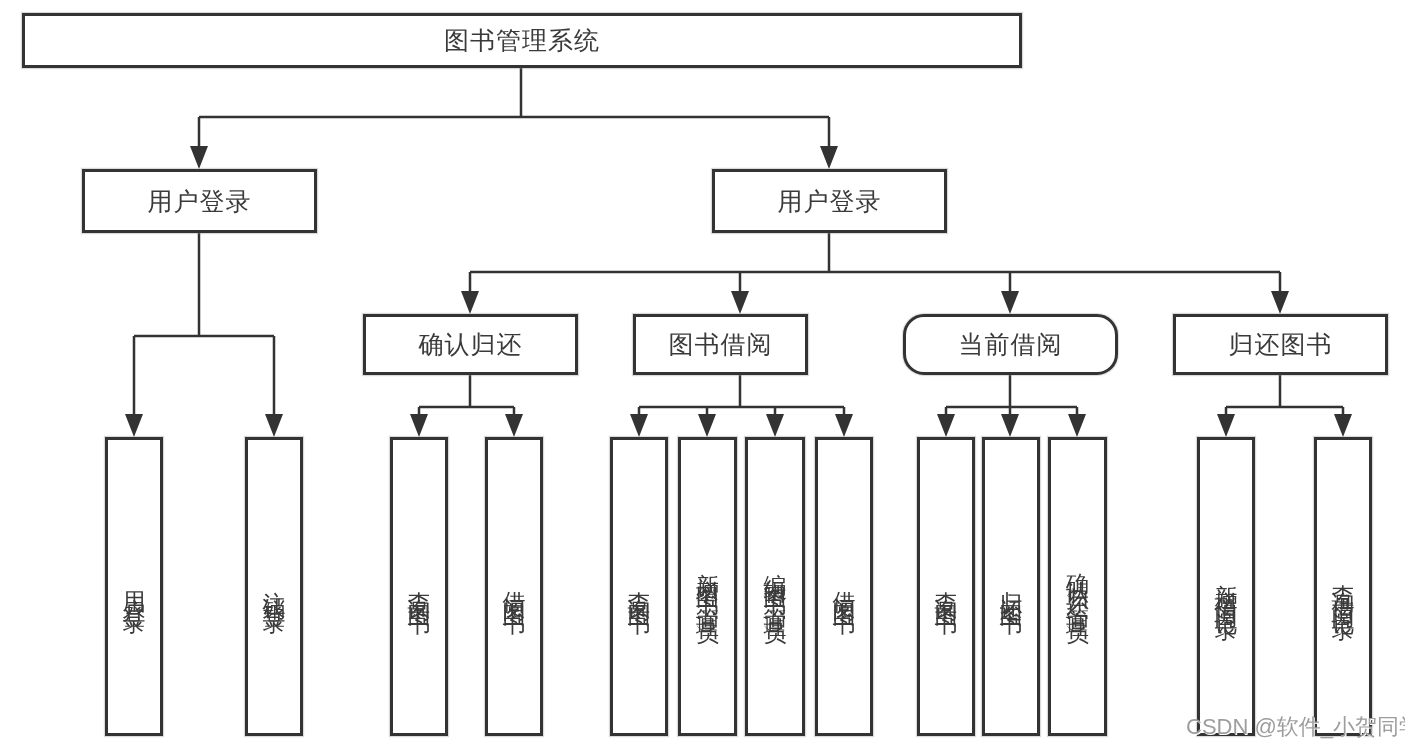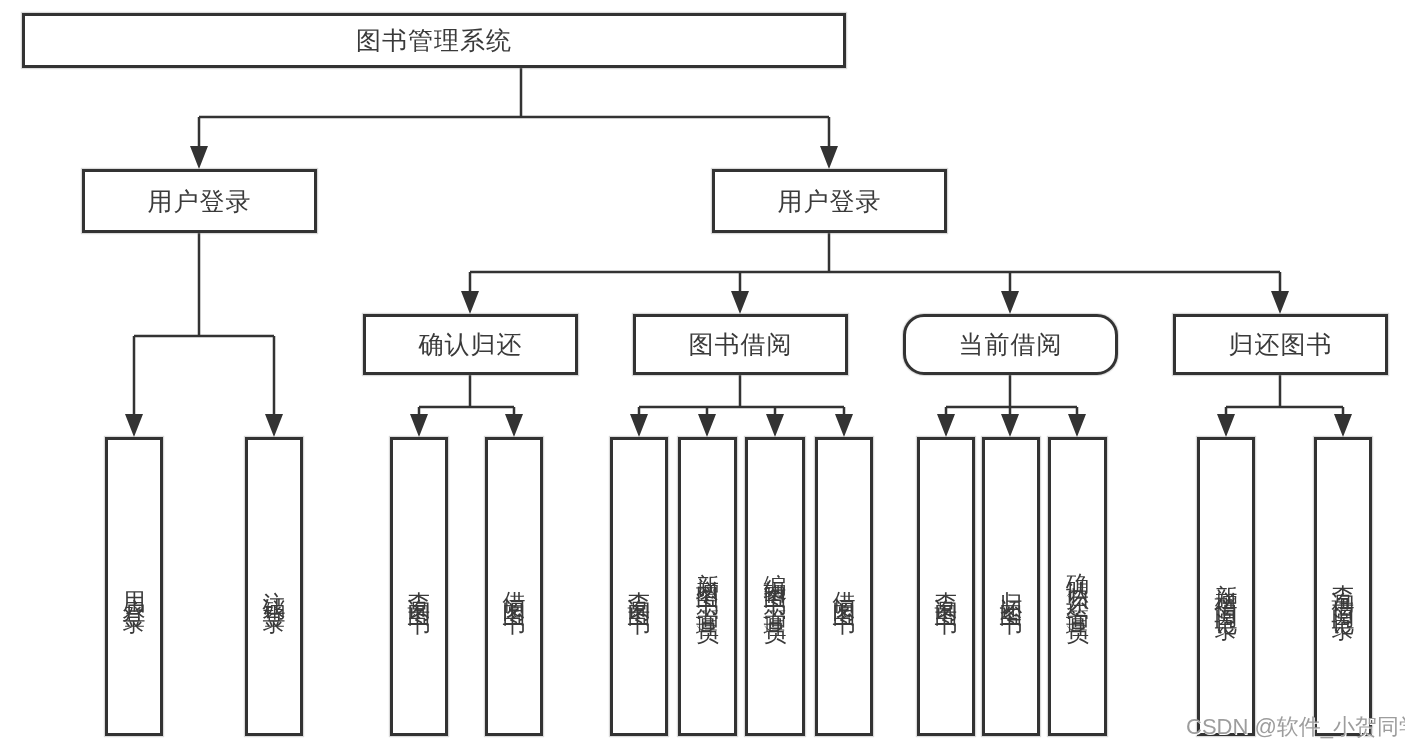--- a/index.html
+++ b/index.html
@@ -66,27 +66,27 @@
              M1001 291 L1019 291 L1010 314 Z M1271 291 L1289 291 L1280 314 Z
              M125 414 L143 414 L134 437 Z M265 414 L283 414 L274 437 Z
              M410 414 L428 414 L419 437 Z M505 414 L523 414 L514 437 Z
              M630 414 L648 414 L639 437 Z M698 414 L716 414 L707 437 Z
              M766 414 L784 414 L775 437 Z M835 414 L853 414 L844 437 Z
              M937 414 L955 414 L946 437 Z M1001 414 L1019 414 L1010 437 Z
              M1068 414 L1086 414 L1077 437 Z
              M1217 414 L1235 414 L1226 437 Z M1334 414 L1352 414 L1343 437 Z"></path>
   </svg>
 
-  <div class="node h-node" style="left:22px; top:13px; width:824px; height:55px;">图书管理系统</div>
+  <div class="node h-node" style="left:22px; top:13px; width:1000px; height:55px;">图书管理系统</div>
 
   <div class="node h-node" style="left:82px; top:169px; width:235px; height:64px;">用户登录</div>
   <div class="node h-node" style="left:712px; top:169px; width:235px; height:64px;">用户登录</div>
 
   <div class="node h-node" style="left:363px; top:314px; width:215px; height:61px;">确认归还</div>
-  <div class="node h-node" style="left:633px; top:314px; width:215px; height:61px;">图书借阅</div>
+  <div class="node h-node" style="left:633px; top:314px; width:175px; height:61px;">图书借阅</div>
   <div class="node h-node" style="left:903px; top:314px; width:215px; height:61px;border-radius:21px;">当前借阅</div>
   <div class="node h-node" style="left:1173px; top:314px; width:215px; height:61px;">归还图书</div>
 
   <div class="node v-node" style="left:105px; top:437px; width:58px; height:299px;">用户登录</div>
   <div class="node v-node" style="left:245px; top:437px; width:58px; height:299px;">注销登录</div>
 
   <div class="node v-node" style="left:390px; top:437px; width:58px; height:299px;">查询图书</div>
   <div class="node v-node" style="left:485px; top:437px; width:58px; height:299px;">借阅图书</div>
 
   <div class="node v-node" style="left:610px; top:437px; width:58px; height:299px;">查询图书</div>

